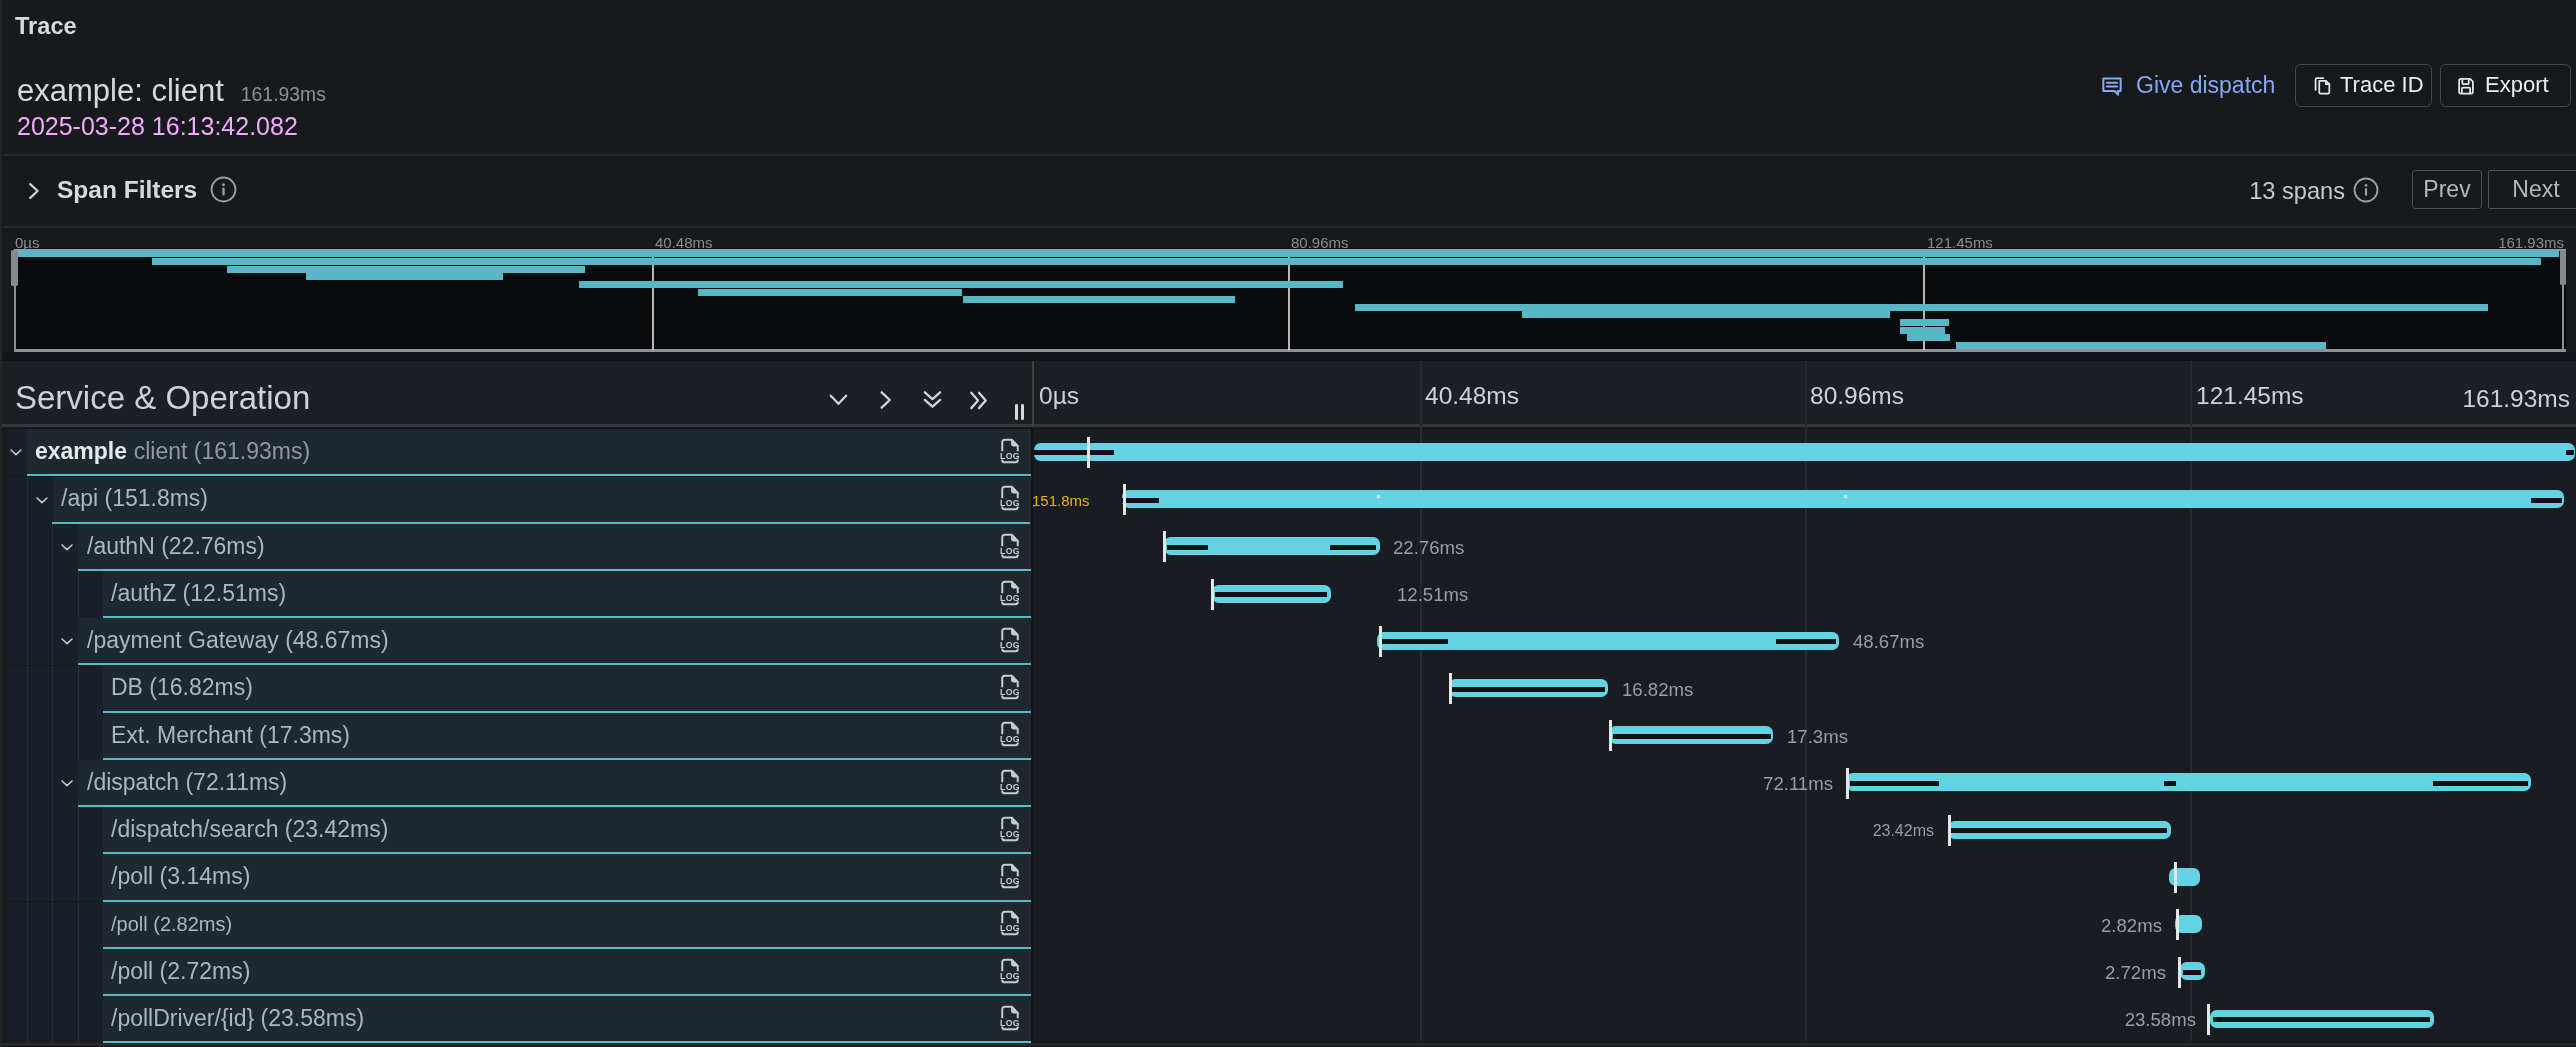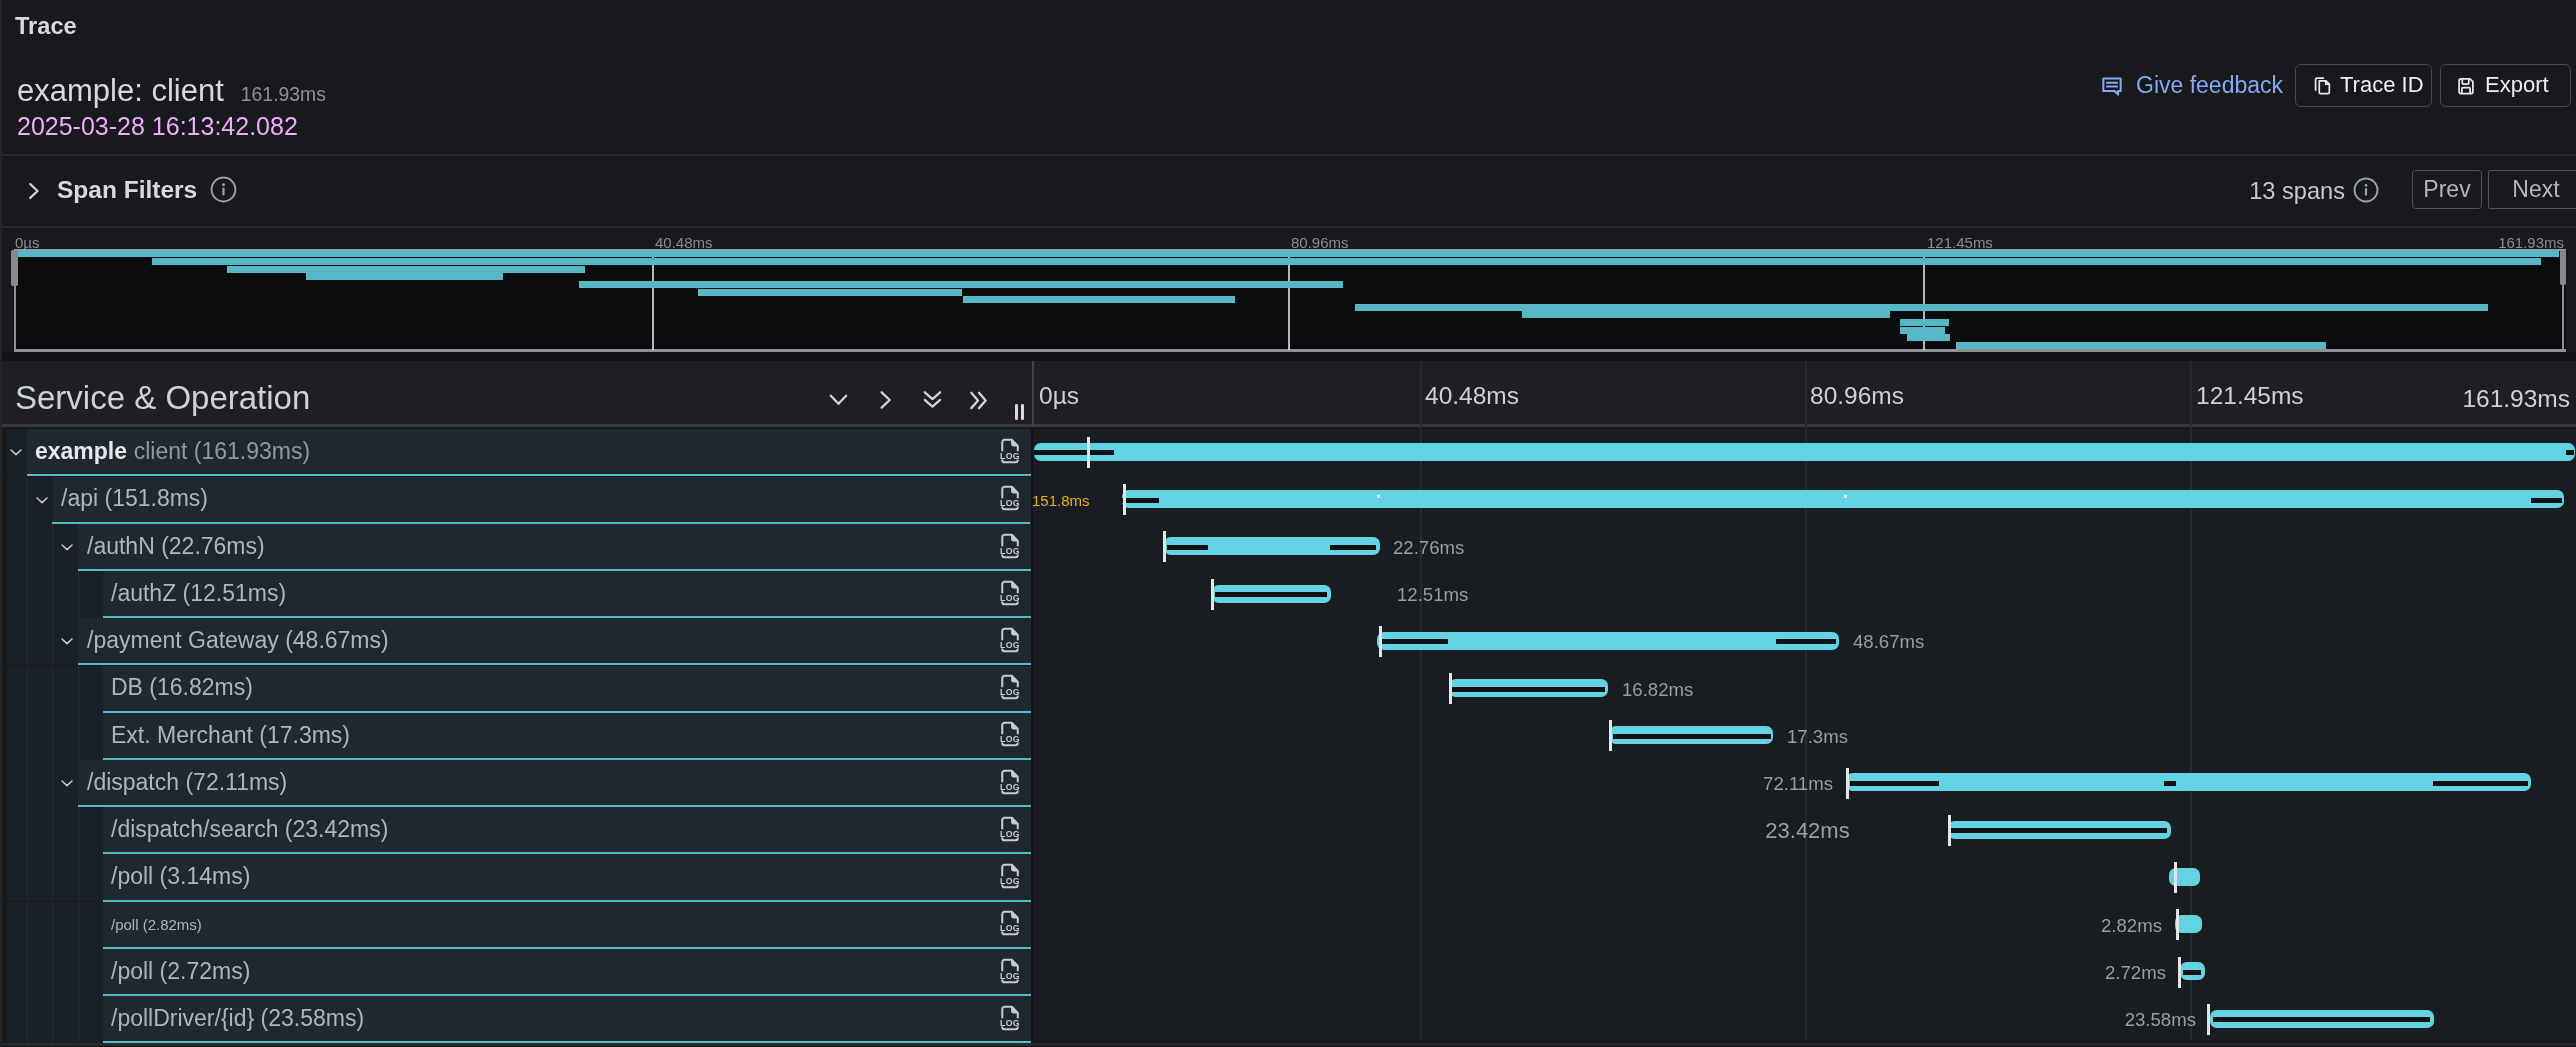--- a/index.html
+++ b/index.html
@@ -1,21 +1,21 @@
 <!DOCTYPE html>
 <html style="font-size:13.5px"><head><meta charset="utf-8"><style>html,body{margin:0;padding:0;background:#111217;}#root{position:relative;width:2576px;height:1048px;background:#17191d;font-family:"Liberation Sans",sans-serif;overflow:hidden;}#root div{position:absolute;box-sizing:border-box;}</style></head><body>
 <div id="root">
     <div style="left:15px;top:13.5px;height:25px;line-height:25px;font-size:23.6px;font-weight:700;color:#d8d9dc;">Trace</div>
     <div style="left:17px;top:73px;height:35px;line-height:35px;font-size:31px;color:#d8d9dc;">example: client <span style="font-size:19.4px;color:#8e9196;margin-left:8.4px">161.93ms</span></div>
     <div style="left:17px;top:115px;height:23.6px;line-height:23.6px;font-size:25px;color:#f0abfc;">2025-03-28 16:13:42.082</div>
     <svg style="position:absolute;left:2099px;top:73px" width="26" height="26" viewBox="0 0 24 24" fill="none">
       <path d="M4 5 H20 V16.6 H17.6 V20 L14.5 16.6 H4 Z" stroke="#83aaf2" stroke-width="1.9" stroke-linejoin="round"></path>
       <path d="M7.3 9 h9.4 M7.3 12.4 h9.4" stroke="#83aaf2" stroke-width="1.9" stroke-linecap="round" stroke-linejoin="round"></path>
     </svg>
-    <div style="left:2136px;top:72px;height:27px;line-height:27px;font-size:23px;color:#83aaf2;">Give feedback</div>
+    <div style="left:2136px;top:72px;height:27px;line-height:27px;font-size:23px;color:#83aaf2;">Give dispatch</div>
     <div style="left:2295px;top:64px;width:137px;height:43px;border:1.7px solid #47494e;border-radius:5.9px;"></div>
     <svg style="position:absolute;left:2311px;top:74px" width="22" height="23.6" viewBox="0 0 24 24" fill="none">
       <path d="M9 6.5 H16.2 L20 10.3 V19 a1.6 1.6 0 0 1 -1.6 1.6 H10.6 A1.6 1.6 0 0 1 9 19 Z" stroke="#e8e9eb" stroke-width="1.9" stroke-linecap="round" stroke-linejoin="round"></path>
       <path d="M16.2 6.5 V10.3 H20" stroke="#e8e9eb" stroke-width="1.9" stroke-linecap="round" stroke-linejoin="round"></path>
       <path d="M13.5 3.5 H6.5 A1.5 1.5 0 0 0 5 5 V16.5" stroke="#e8e9eb" stroke-width="1.9" stroke-linecap="round" stroke-linejoin="round"></path>
     </svg>
     <div style="left:2340px;top:64px;height:43px;line-height:42px;font-size:22px;font-weight:500;color:#eceef0;">Trace ID</div>
     <div style="left:2440px;top:64px;width:131px;height:43px;border:1.7px solid #47494e;border-radius:5.9px;"></div>
     <svg style="position:absolute;left:2455px;top:74px" width="22" height="23.6" viewBox="0 0 24 24" fill="none">
       <path d="M4.5 6.5 a2 2 0 0 1 2-2 h10 l3 3 v11 a2 2 0 0 1 -2 2 H6.5 a2 2 0 0 1 -2-2 Z" stroke="#e8e9eb" stroke-width="1.9" stroke-linecap="round" stroke-linejoin="round"></path>
@@ -256,21 +256,21 @@
     <div style="left:111px;top:808px;height:43px;line-height:43px;font-size:23px;color:#aeb6bd;">/dispatch/search (23.42ms)</div>
     <svg style="position:absolute;left:995px;top:814px" width="30" height="30" viewBox="0 0 24 24" fill="none">
       <path d="M13.4 3 H7.7 a1.9 1.9 0 0 0 -1.9 1.9 v14.2 a1.9 1.9 0 0 0 1.9 1.9 h8.6 a1.9 1.9 0 0 0 1.9 -1.9 V7.9 Z" stroke="#c9cbce" stroke-width="1.6" stroke-linecap="round" stroke-linejoin="round"></path>
       <path d="M13.4 3 L18.2 7.9 H14.8 a1.4 1.4 0 0 1 -1.4 -1.4 Z" fill="#c9cbce" stroke="#c9cbce" stroke-width="1" stroke-linecap="round" stroke-linejoin="round"></path>
       <rect x="3.2" y="12.2" width="17.6" height="6.6" fill="#20282f"></rect>
       <text x="12" y="18.2" font-family="Liberation Sans,sans-serif" font-size="7" font-weight="700" fill="#c9cbce" text-anchor="middle" letter-spacing="0.3">LOG</text>
     </svg>
     <div style="left:1948px;top:821px;width:223px;height:17.7px;border-radius:6.7px;background:#63d2e2;"></div>
     <div style="left:1951px;top:828px;width:216px;height:5px;background:#101214;"></div>
     <div style="left:1948px;top:815px;width:2.5px;height:31px;background:#e3e5e7;"></div>
-    <div style="left:1681px;top:807px;width:253px;height:47px;line-height:47px;font-size:22px;color:#9a9ea3;text-align:center;">23.42ms</div>
+    <div style="left:1681px;top:807px;width:253px;height:47px;line-height:47px;font-size:16px;color:#9a9ea3;text-align:right;">23.42ms</div>
     <div style="left:6.7px;top:854px;width:1024px;height:47px;background:#20282f;"></div>
     <div style="left:6.7px;top:854px;width:96px;height:47px;background:#1a2027;"></div>
     <div style="left:27px;top:854px;width:0.8px;height:47px;background:rgba(255,255,255,0.06);"></div>
     <div style="left:52px;top:854px;width:0.8px;height:47px;background:rgba(255,255,255,0.06);"></div>
     <div style="left:78px;top:854px;width:0.8px;height:47px;background:rgba(255,255,255,0.06);"></div>
     <div style="left:103px;top:900px;width:928px;height:2.1px;background:#55bac9;"></div>
     <div style="left:111px;top:855px;height:43px;line-height:43px;font-size:23px;color:#aeb6bd;">/poll (3.14ms)</div>
     <svg style="position:absolute;left:995px;top:861px" width="30" height="30" viewBox="0 0 24 24" fill="none">
       <path d="M13.4 3 H7.7 a1.9 1.9 0 0 0 -1.9 1.9 v14.2 a1.9 1.9 0 0 0 1.9 1.9 h8.6 a1.9 1.9 0 0 0 1.9 -1.9 V7.9 Z" stroke="#c9cbce" stroke-width="1.6" stroke-linecap="round" stroke-linejoin="round"></path>
       <path d="M13.4 3 L18.2 7.9 H14.8 a1.4 1.4 0 0 1 -1.4 -1.4 Z" fill="#c9cbce" stroke="#c9cbce" stroke-width="1" stroke-linecap="round" stroke-linejoin="round"></path>
@@ -278,21 +278,21 @@
       <text x="12" y="18.2" font-family="Liberation Sans,sans-serif" font-size="7" font-weight="700" fill="#c9cbce" text-anchor="middle" letter-spacing="0.3">LOG</text>
     </svg>
     <div style="left:2169px;top:868px;width:31px;height:17.7px;border-radius:6.7px;background:#63d2e2;"></div>
     <div style="left:2174px;top:862px;width:2.5px;height:31px;background:#e3e5e7;"></div>
     <div style="left:6.7px;top:902px;width:1024px;height:47px;background:#20282f;"></div>
     <div style="left:6.7px;top:902px;width:96px;height:47px;background:#1a2027;"></div>
     <div style="left:27px;top:902px;width:0.8px;height:47px;background:rgba(255,255,255,0.06);"></div>
     <div style="left:52px;top:902px;width:0.8px;height:47px;background:rgba(255,255,255,0.06);"></div>
     <div style="left:78px;top:902px;width:0.8px;height:47px;background:rgba(255,255,255,0.06);"></div>
     <div style="left:103px;top:947px;width:928px;height:2.1px;background:#55bac9;"></div>
-    <div style="left:111px;top:903px;height:43px;line-height:43px;font-size:15px;color:#aeb6bd;">/poll (2.82ms)</div>
+    <div style="left:111px;top:903px;height:43px;line-height:43px;font-size:20px;color:#aeb6bd;">/poll (2.82ms)</div>
     <svg style="position:absolute;left:995px;top:908px" width="30" height="30" viewBox="0 0 24 24" fill="none">
       <path d="M13.4 3 H7.7 a1.9 1.9 0 0 0 -1.9 1.9 v14.2 a1.9 1.9 0 0 0 1.9 1.9 h8.6 a1.9 1.9 0 0 0 1.9 -1.9 V7.9 Z" stroke="#c9cbce" stroke-width="1.6" stroke-linecap="round" stroke-linejoin="round"></path>
       <path d="M13.4 3 L18.2 7.9 H14.8 a1.4 1.4 0 0 1 -1.4 -1.4 Z" fill="#c9cbce" stroke="#c9cbce" stroke-width="1" stroke-linecap="round" stroke-linejoin="round"></path>
       <rect x="3.2" y="12.2" width="17.6" height="6.6" fill="#20282f"></rect>
       <text x="12" y="18.2" font-family="Liberation Sans,sans-serif" font-size="7" font-weight="700" fill="#c9cbce" text-anchor="middle" letter-spacing="0.3">LOG</text>
     </svg>
     <div style="left:2175px;top:915px;width:27px;height:17.7px;border-radius:6.7px;background:#63d2e2;"></div>
     <div style="left:2176px;top:909px;width:2.5px;height:31px;background:#e3e5e7;"></div>
     <div style="left:1909px;top:902px;width:253px;height:47px;line-height:47px;font-size:18.6px;color:#9a9ea3;text-align:right;">2.82ms</div>
     <div style="left:6.7px;top:949px;width:1024px;height:47px;background:#20282f;"></div>

